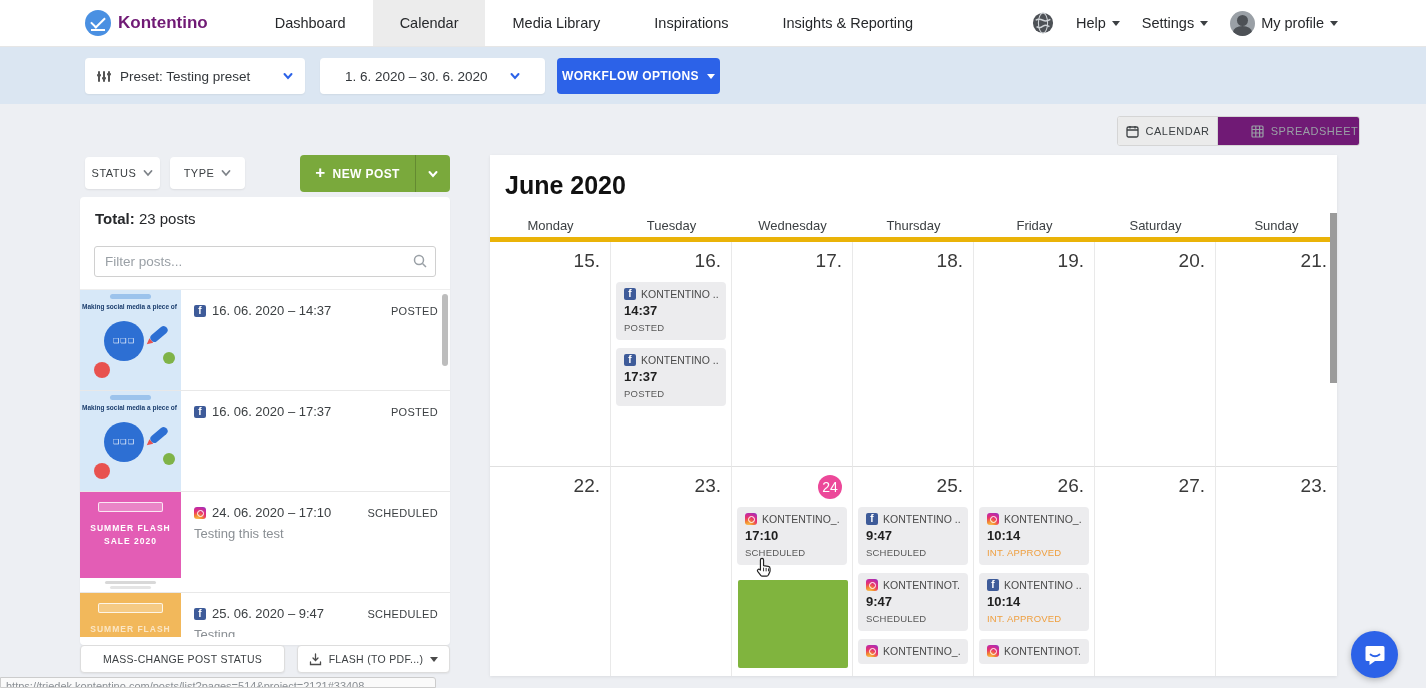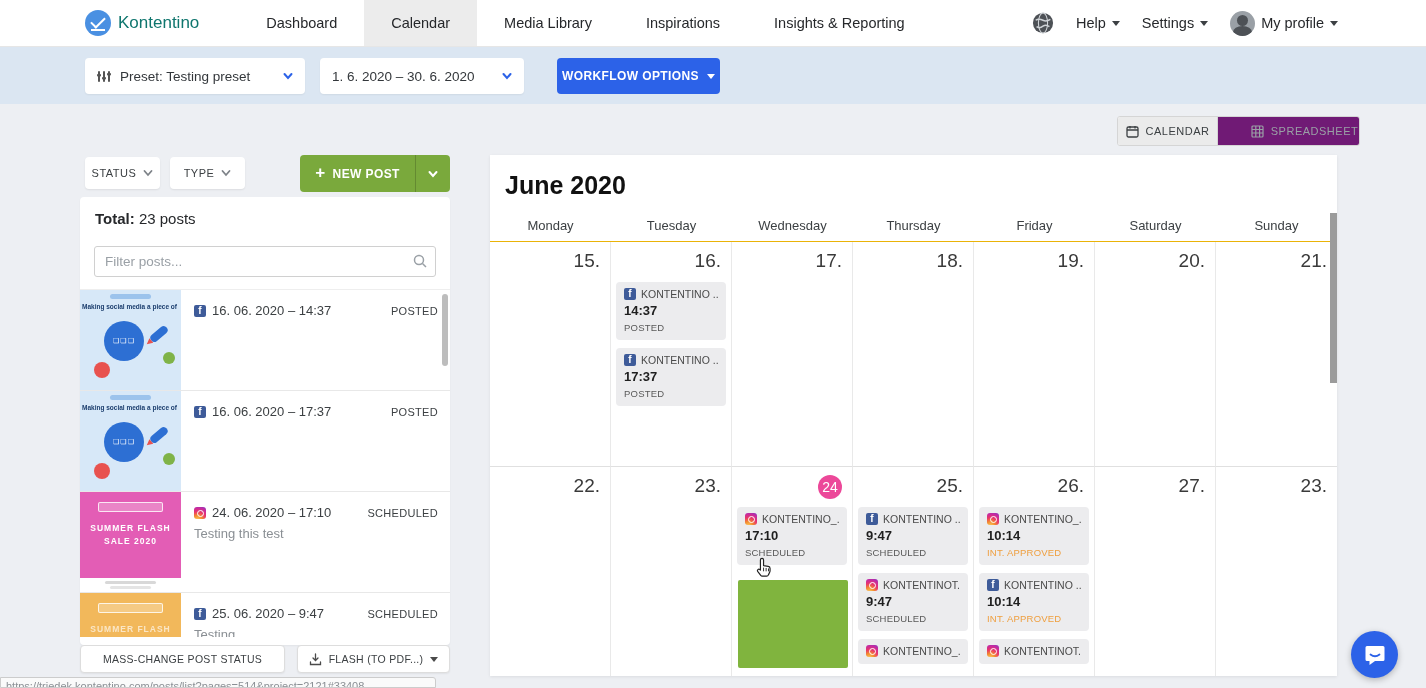--- a/index.html
+++ b/index.html
@@ -5,37 +5,37 @@
   * { margin:0; padding:0; box-sizing:border-box; }
   html,body { width:1426px; height:688px; overflow:hidden; }
   body { font-family:"Liberation Sans", sans-serif; background:#edeff3; position:relative; color:#333; }
 
   
   .navbar { position:absolute; left:0; top:0; width:1426px; height:47px; background:#fff; border-bottom:1px solid #e6e6e6; display:flex; align-items:stretch; }
   .brand { display:flex; align-items:center; gap:7px; margin-left:85px; margin-right:40px; }
   .brand-mark { width:26px; height:26px; border-radius:50%; background:#4a90e2; position:relative; }
   .brand-mark::before { content:""; position:absolute; left:6px; top:7px; width:12px; height:6px; border-left:2.5px solid #fff; border-bottom:2.5px solid #fff; transform:rotate(-45deg); }
   .brand-mark::after { content:""; position:absolute; left:6px; bottom:5px; width:14px; height:2.5px; background:#fff; }
-  .brand-name { color:#0f766e; font-weight:normal; font-size:17px; }
+  .brand-name { color:#701a75; font-weight:bold; font-size:17px; }
   .nav-items { display:flex; align-items:stretch; }
   .nav-item { display:flex; align-items:center; padding:0 27px; font-size:14.5px; color:#26282b; cursor:pointer; }
   .nav-item.active { background:#ececec; }
   .nav-right { margin-left:auto; display:flex; align-items:center; gap:22px; margin-right:88px; }
   .globe { width:22px; height:22px; }
   .menu-drop { display:flex; align-items:center; gap:6px; font-size:14.5px; color:#26282b; cursor:pointer; }
   .caret-dark { width:0; height:0; border-left:4px solid transparent; border-right:4px solid transparent; border-top:5px solid #3c4043; }
   .avatar { width:25px; height:25px; border-radius:50%; background:#9aa0a6; overflow:hidden; position:relative; }
   .avatar::before { content:""; position:absolute; left:7px; top:4px; width:11px; height:11px; border-radius:50%; background:#4d5156; }
   .avatar::after { content:""; position:absolute; left:3px; top:15px; width:19px; height:12px; border-radius:50%; background:#4d5156; }
 
   
   .filterbar { position:absolute; left:0; top:47px; width:1426px; height:57px; background:#dbe6f2; }
   .fb-control { position:absolute; top:11px; height:36px; background:#fff; border-radius:4px; display:flex; align-items:center; font-size:13.5px; color:#33373b; box-shadow:0 1px 2px rgba(0,0,0,.06); cursor:pointer; }
   .fb-preset { left:85px; width:220px; padding:0 12px; }
-  .fb-dates { left:320px; width:204px; padding:0 12px; }
+  .fb-dates { left:320px; width:225px; padding:0 25px; }
   .fb-spacer { flex:1; }
   .chev-blue { width:10px; height:10px; flex:none; }
   .workflow-btn { position:absolute; left:557px; top:11px; height:36px; width:163px; background:#2c62e8; border-radius:4px; color:#fff; font-size:12px; font-weight:bold; letter-spacing:.4px; display:flex; align-items:center; justify-content:center; gap:8px; cursor:pointer; }
   .caret-white { width:0; height:0; border-left:4px solid transparent; border-right:4px solid transparent; border-top:5px solid #fff; }
   .sliders { width:14px; height:13px; margin-right:9px; flex:none; }
 
   
   .filters-row { position:absolute; left:80px; top:155px; width:370px; height:37px; }
   .pill-btn { position:absolute; top:2px; height:32px; background:#fff; border-radius:4px; display:flex; align-items:center; justify-content:center; gap:7px; font-size:11px; letter-spacing:.5px; color:#3c4043; box-shadow:0 1px 2px rgba(0,0,0,.08); cursor:pointer; }
   .btn-status { left:5px; width:75px; }
@@ -89,21 +89,21 @@
 
   
   .view-toggle { position:absolute; left:1117px; top:116px; height:30px; display:flex; border:1px solid #d5d5d5; border-radius:3px; overflow:hidden; background:#fff; }
   .vt-btn { display:flex; align-items:center; justify-content:center; gap:7px; font-size:11px; letter-spacing:.5px; cursor:pointer; }
   .vt-cal { width:99px; background:#ebebeb; color:#3c4043; }
   .vt-sheet { width:142px; background:#701a75; color:#9aa0a6; border-left:1px solid #d5d5d5;padding-left:32px; }
 
   
   .cal-panel { position:absolute; left:490px; top:155px; width:847px; height:521px; background:#fff; box-shadow:0 1px 3px rgba(0,0,0,.08); overflow:hidden; }
   .cal-title { position:absolute; left:15px; top:16px; font-size:25px; font-weight:bold; color:#111; }
-  .weekday-row { position:absolute; left:0; top:57px; width:847px; height:30px; display:grid; grid-template-columns:repeat(7,121px); border-bottom:1px solid #eab308; }
+  .weekday-row { position:absolute; left:0; top:57px; width:847px; height:30px; display:grid; grid-template-columns:repeat(7,121px); border-bottom:5px solid #eab308; }
   .weekday { text-align:center; font-size:13px; color:#3c4043; padding-top:6px; }
   .week-row { position:absolute; left:0; width:847px; display:grid; grid-template-columns:repeat(7,121px); }
   .week-1 { top:87px; height:225px; }
   .week-2 { top:312px; height:225px; }
   .cell { border-right:1px solid #e9e9e9; position:relative; }
   .cell:last-child { border-right:none; }
   .week-1 .cell { border-bottom:1px solid #e0e0e0; }
   .day-num { text-align:right; padding:8px 10px 4px; font-size:19px; color:#3a3a3a; height:40px; }
   .today-badge { display:inline-block; width:24px; height:24px; border-radius:50%; background:#ec4899; color:#fff; font-size:14px; line-height:24px; text-align:center; margin-top:-2px; }
   .cards { padding:0 5px; }

